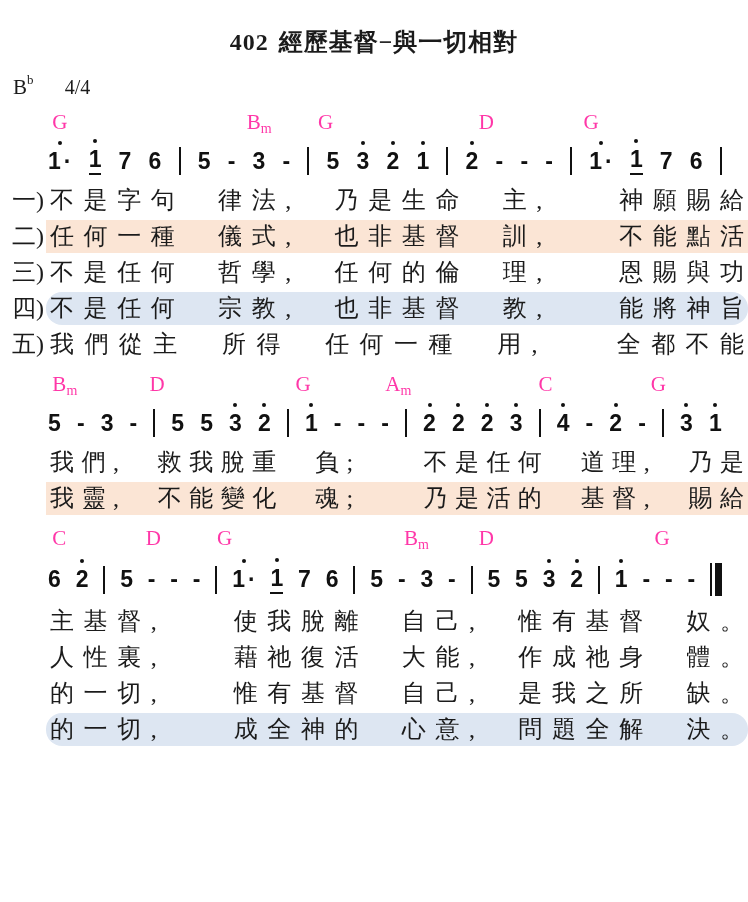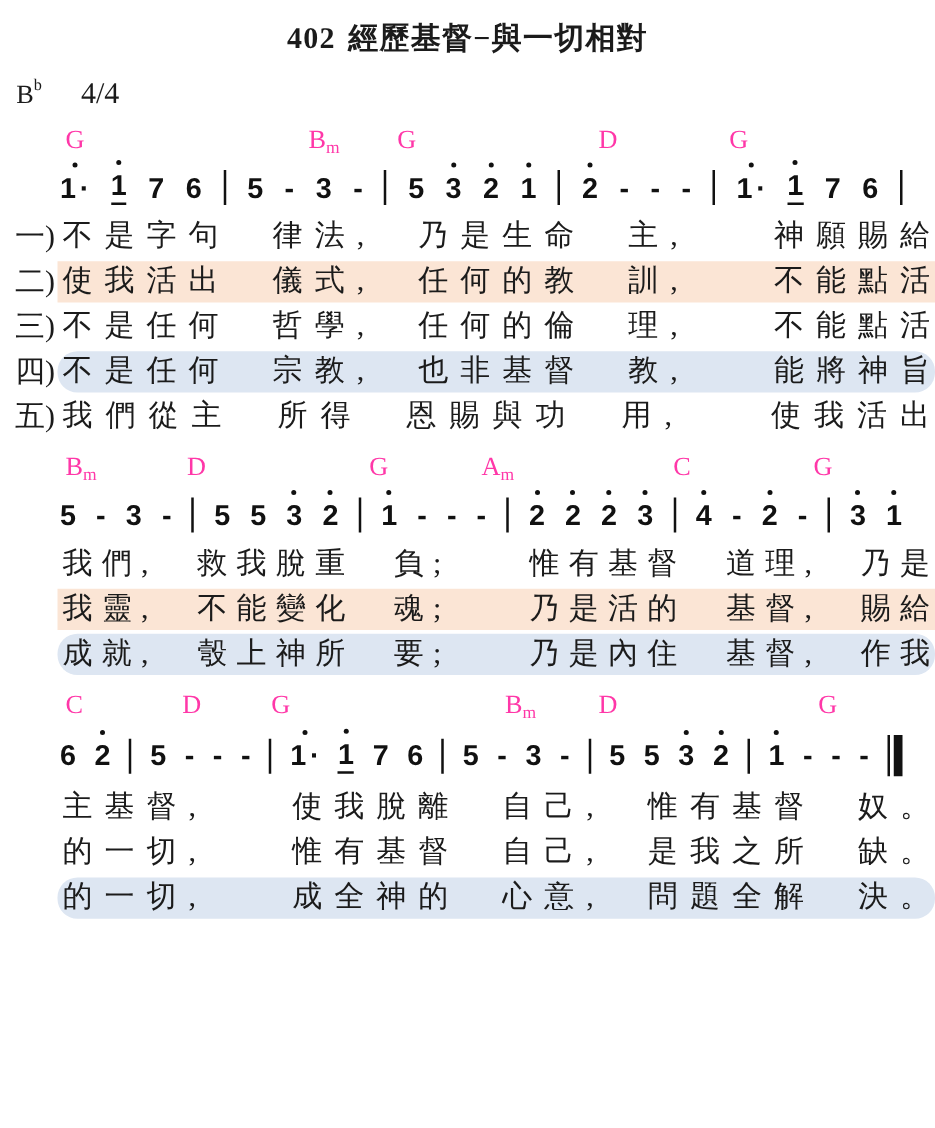--- a/index.html
+++ b/index.html
@@ -1,27 +1,27 @@
 <!DOCTYPE html>
 <html style="--chord-color: #FF37A8; --hl-peach: #FBE5D5; --hl-blue: #DDE6F2;"><head>
 <meta charset="utf-8">
 <style>
   html,body{margin:0;padding:0;background:#fff;}
   body{width:748px;height:902px;overflow:hidden;color:#1b1b1b;
        font-family:"Liberation Serif","DejaVu Serif",serif;}
   .page{width:748px;height:902px;position:relative;}
 
   
-  .title{ text-align:center; padding-top:14px; font-weight:bold; font-size:24px; letter-spacing:1px;}
+  .title{ text-align:center; padding-top:26px; font-weight:bold; font-size:24px; letter-spacing:1px;}
   .title .num{margin-right:10px;}
 
   
   .keyrow{margin:16px 0 0 13px; font-size:21px;}
   .keyrow sup{font-size:13px; position:relative; top:-2px;}
-  .keyrow .timesig{margin-left:26px; font-size:24px;text-align:center;}
+  .keyrow .timesig{margin-left:26px; font-size:20px;text-align:center;}
 
   
   .system{margin-top:10px;}
 
   .chord-row{position:relative; height:25px; width:748px;}
   .chord{position:absolute; top:0; color:var(--chord-color,#FF37A8); font-size:21px;}
   .chord .cs{font-size:14px; vertical-align:-4px;}
 
   .note-row{display:flex; justify-content:space-between; align-items:center;
             margin:3px 26px 7px 48px; padding-top:9px;
@@ -97,33 +97,33 @@
           <span class="note">7</span>
           <span class="note">6</span>
           <span class="bar"></span>
         </div>
         <div class="lyric-row">
           <span class="verse-label">一)</span>
           <span class="lyric-text">不是字句　律法,　乃是生命　主,　　神願賜給</span>
         </div>
         <div class="lyric-row">
           <span class="verse-label">二)</span>
-          <span class="lyric-text hl-peach">使我活出　儀式,　任何的教　訓,　　不能點活</span>
+          <span class="lyric-text hl-peach">任何一種　儀式,　也非基督　訓,　　不能點活</span>
         </div>
         <div class="lyric-row">
           <span class="verse-label">三)</span>
-          <span class="lyric-text">不是任何　哲學,　任何的倫　理,　　不能點活</span>
+          <span class="lyric-text">不是任何　哲學,　任何的倫　理,　　恩賜與功</span>
         </div>
         <div class="lyric-row">
           <span class="verse-label">四)</span>
           <span class="lyric-text hl-blue">不是任何　宗教,　也非基督　教,　　能將神旨</span>
         </div>
         <div class="lyric-row">
           <span class="verse-label">五)</span>
-          <span class="lyric-text">我們從主　所得　恩賜與功　用,　　使我活出</span>
+          <span class="lyric-text">我們從主　所得　任何一種　用,　　全都不能</span>
         </div>
       </div>
       <div class="system">
         <div class="chord-row">
           <span class="chord" style="left: 7%;"><span class="cr">B</span><span class="cs">m</span></span>
           <span class="chord" style="left: 20%;"><span class="cr">D</span></span>
           <span class="chord" style="left: 39.5%;"><span class="cr">G</span></span>
           <span class="chord" style="left: 51.5%;"><span class="cr">A</span><span class="cs">m</span></span>
           <span class="chord" style="left: 72%;"><span class="cr">C</span></span>
           <span class="chord" style="left: 87%;"><span class="cr">G</span></span>
@@ -151,27 +151,24 @@
           <span class="bar"></span>
           <span class="note hi">4</span>
           <span class="dash">-</span>
           <span class="note hi">2</span>
           <span class="dash">-</span>
           <span class="bar"></span>
           <span class="note hi">3</span>
           <span class="note hi">1</span>
         </div>
         <div class="lyric-row">
-          <span class="lyric-text">我們,　救我脫重　負;　　惟有基督　道理,　乃是</span>
+          <span class="lyric-text">我們,　救我脫重　負;　　不是任何　道理,　乃是</span>
         </div>
         <div class="lyric-row">
           <span class="lyric-text hl-peach">我靈,　不能變化　魂;　　乃是活的　基督,　賜給</span>
-        </div>
-        <div class="lyric-row">
-          <span class="lyric-text hl-blue">成就,　彀上神所　要;　　乃是內住　基督,　作我</span>
         </div>
       </div>
       <div class="system">
         <div class="chord-row">
           <span class="chord" style="left: 7%;"><span class="cr">C</span></span>
           <span class="chord" style="left: 19.5%;"><span class="cr">D</span></span>
           <span class="chord" style="left: 29%;"><span class="cr">G</span></span>
           <span class="chord" style="left: 54%;"><span class="cr">B</span><span class="cs">m</span></span>
           <span class="chord" style="left: 64%;"><span class="cr">D</span></span>
           <span class="chord" style="left: 87.5%;"><span class="cr">G</span></span>
@@ -206,20 +203,23 @@
           <span class="dash">-</span>
           <span class="endbar">
             <i class="thin"></i>
             <i class="thick"></i>
           </span>
         </div>
         <div class="lyric-row">
           <span class="lyric-text">主基督,　　使我脫離　自己,　惟有基督　奴。</span>
         </div>
         <div class="lyric-row">
+          <span class="lyric-text">人性裏,　　藉祂復活　大能,　作成祂身　體。</span>
+        </div>
+        <div class="lyric-row">
           <span class="lyric-text">的一切,　　惟有基督　自己,　是我之所　缺。</span>
         </div>
         <div class="lyric-row">
           <span class="lyric-text hl-blue">的一切,　　成全神的　心意,　問題全解　決。</span>
         </div>
       </div>
     </div>
 
 </div>
 

